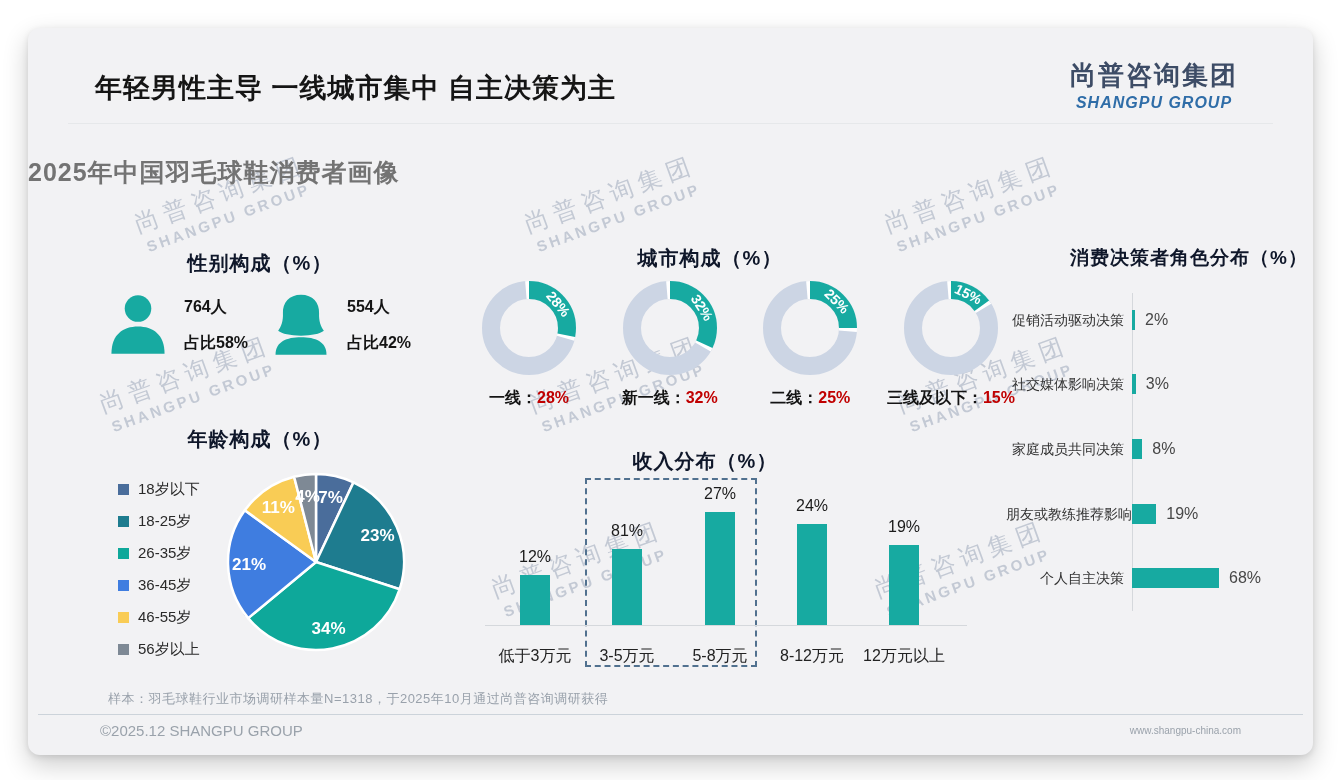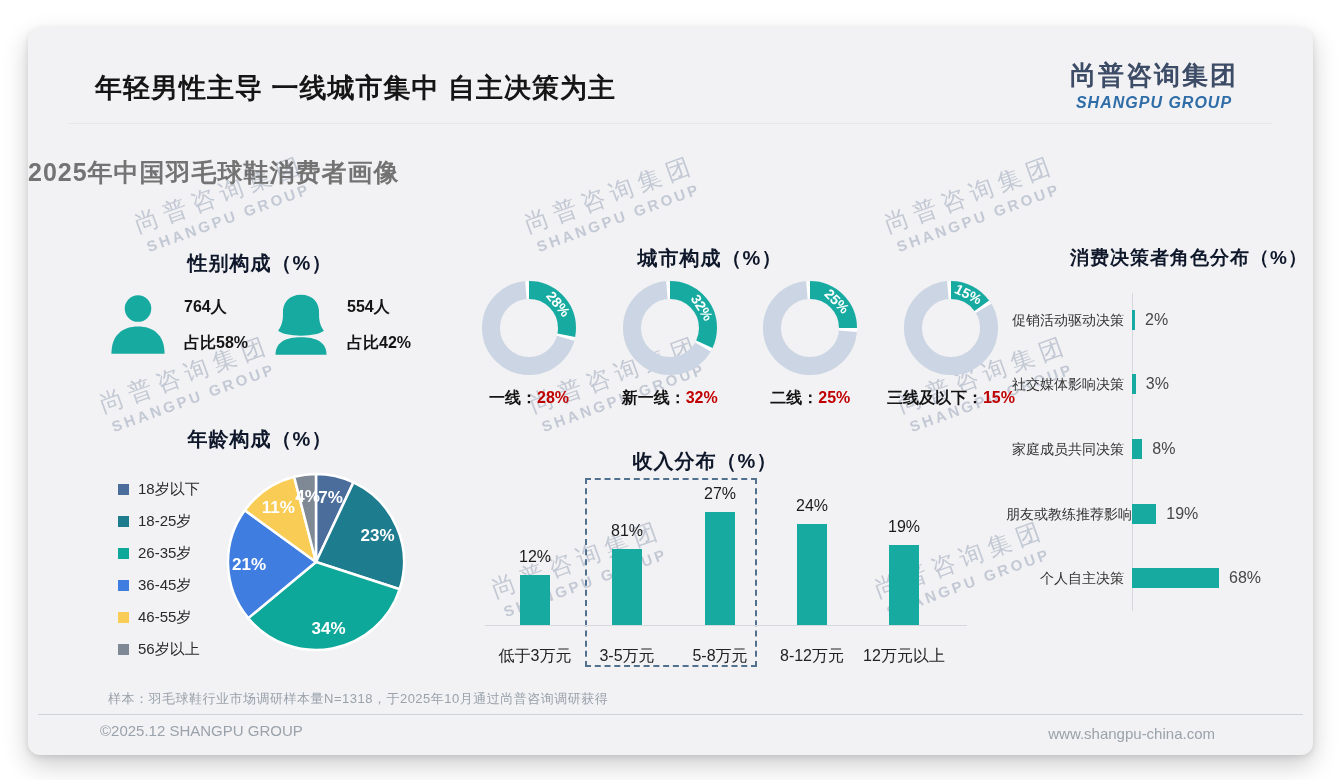--- a/index.html
+++ b/index.html
@@ -62,21 +62,21 @@
   #decision-title{white-space:nowrap;text-align:right;font-size:19px;}
   #decision-chart{position:absolute;left:0;top:48px;width:302px;height:330px;}
   .dec-axis{position:absolute;left:126px;top:0px;width:1px;height:318px;background:#d5d8dc;}
   .dec-label{position:absolute;left:0;width:118px;text-align:right;font-size:14px;color:#333333;line-height:20px;white-space:nowrap;}
   .dec-bar{position:absolute;height:20px;background:#17aaa1;}
   .dec-value{position:absolute;font-size:16px;color:#474747;line-height:20px;}
   
   .footnote{position:absolute;left:80px;top:662px;font-size:13px;color:#99a1ab;letter-spacing:0.5px;z-index:2;}
   .footer-divider{position:absolute;left:10px;right:10px;top:686px;height:1px;background:#ccd3da;z-index:2;}
   .footer-left{position:absolute;left:72px;top:694px;font-size:15px;color:#9aa2ab;z-index:2;}
-  .footer-right{position:absolute;right:98px;top:697px;font-size:15px;color:#9aa2ab;z-index:2;}
+  .footer-right{position:absolute;right:72px;top:697px;font-size:10px;color:#9aa2ab;z-index:2;}
   svg text{font-family:"Liberation Sans","DejaVu Sans",sans-serif;}
 </style>
 </head>
 <body>
 
 <div class="slide">
   <div id="watermark-layer">
       <div class="watermark" style="left: 105px; top: 150px;">
         <div class="cn">尚普咨询集团</div>
         <div class="en">SHANGPU GROUP</div>

